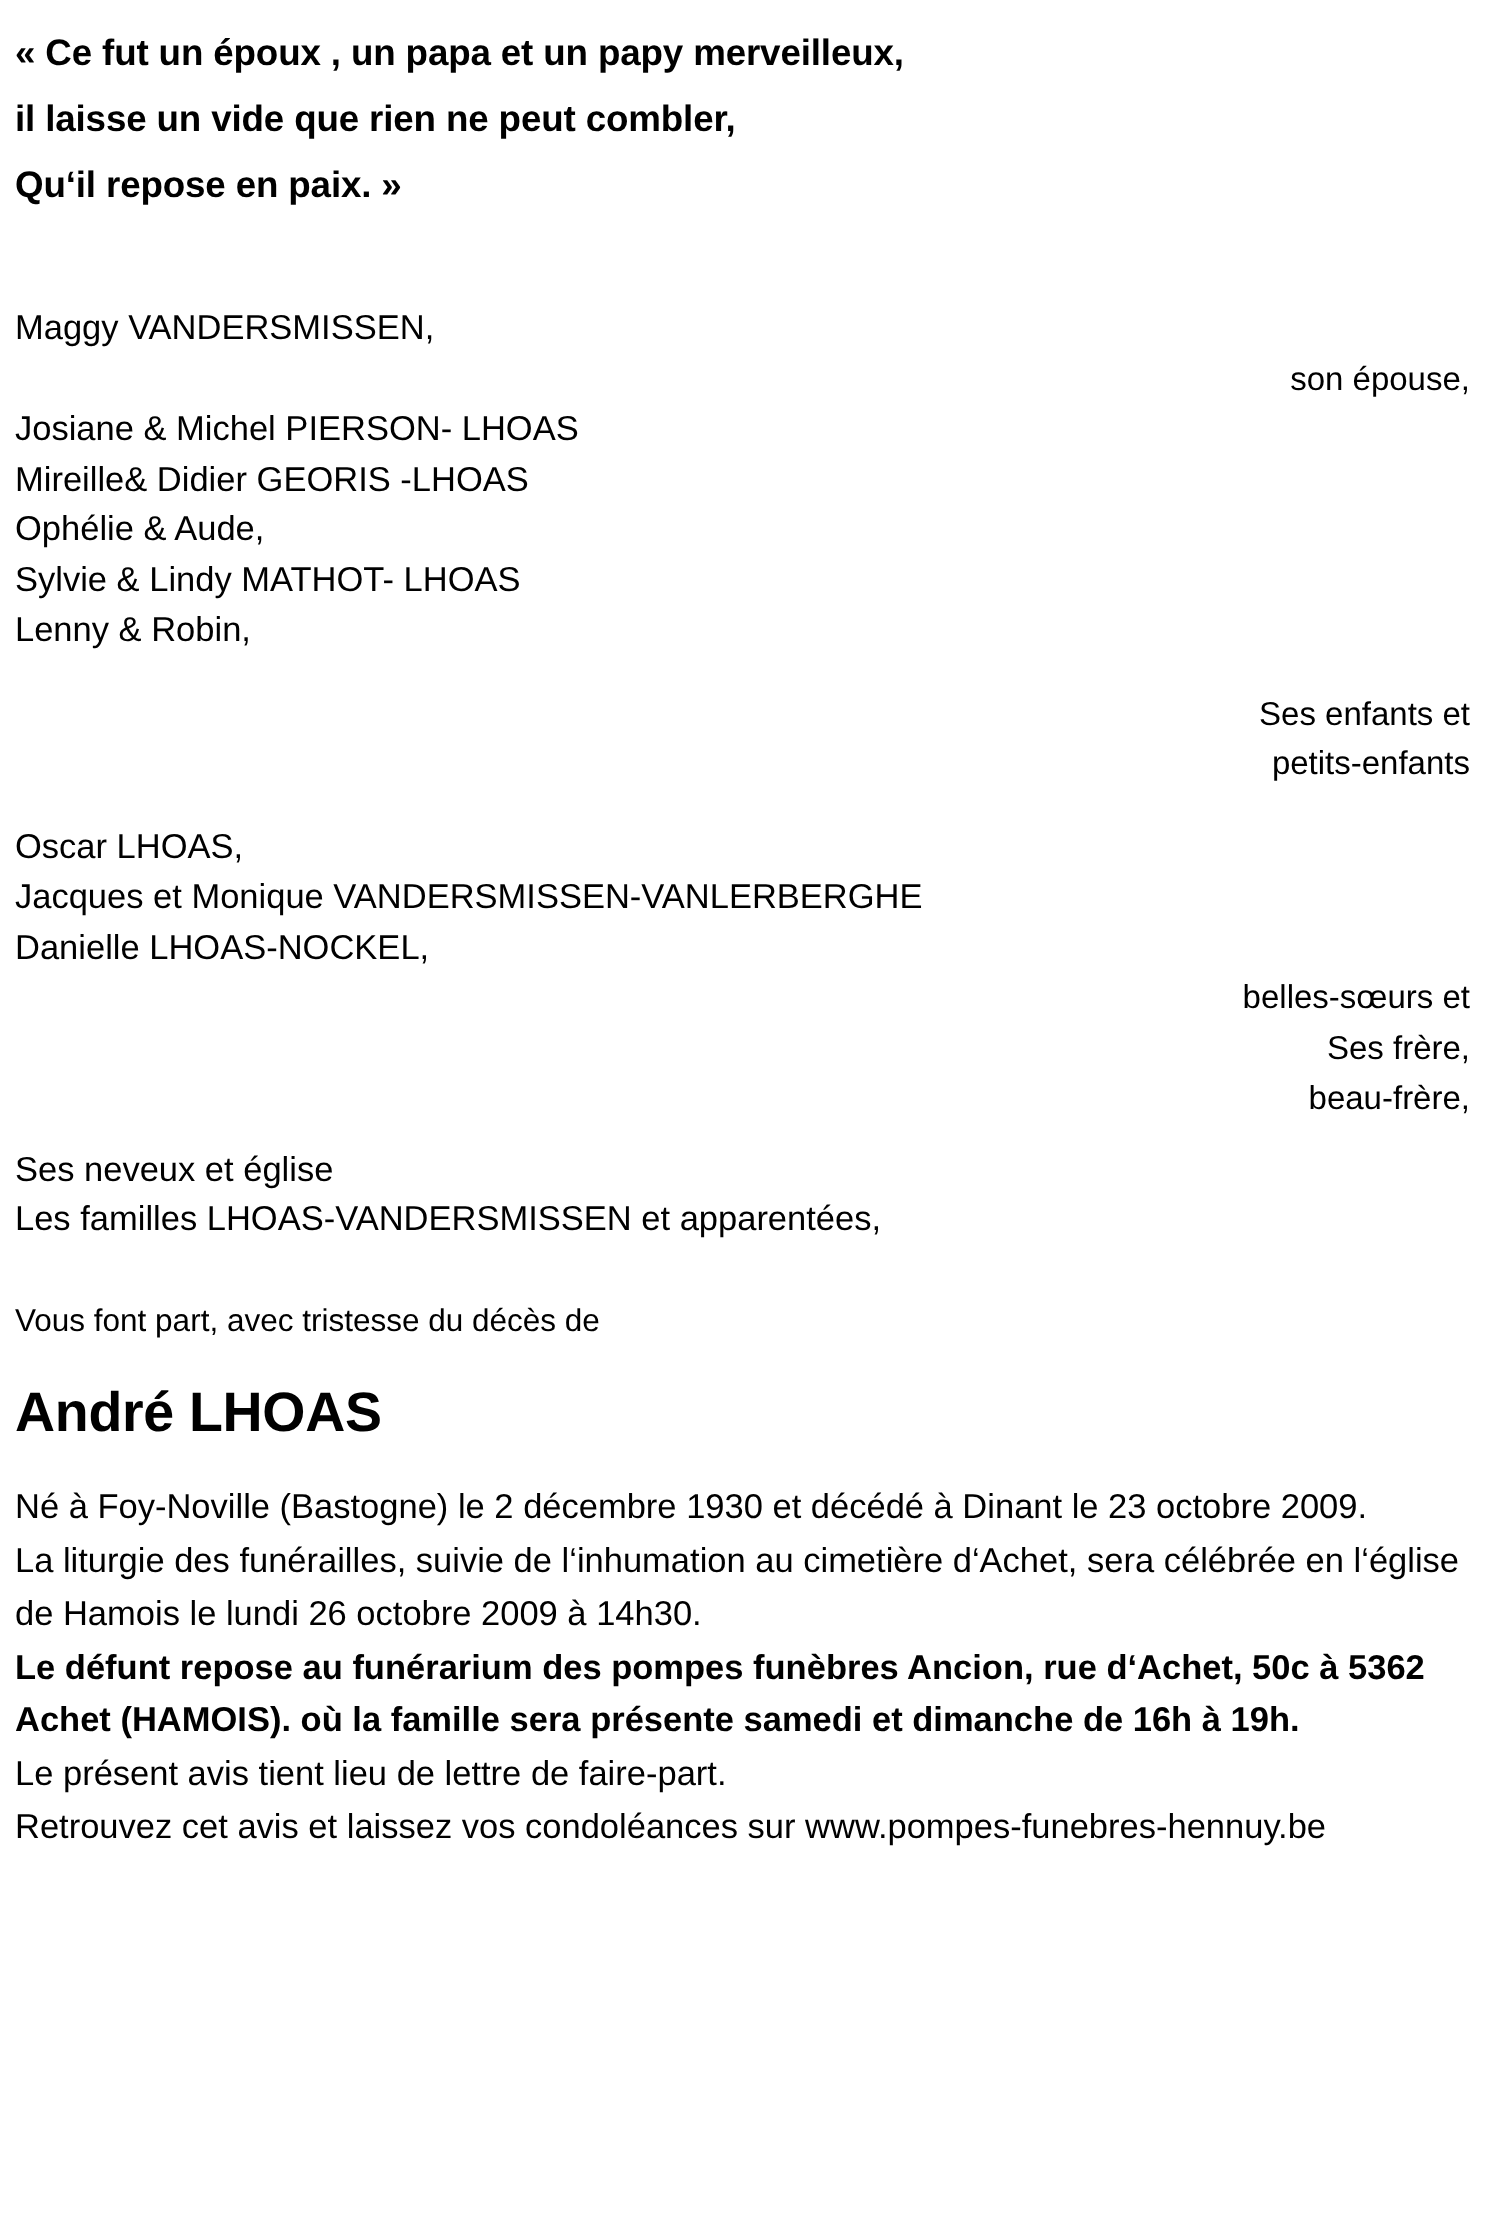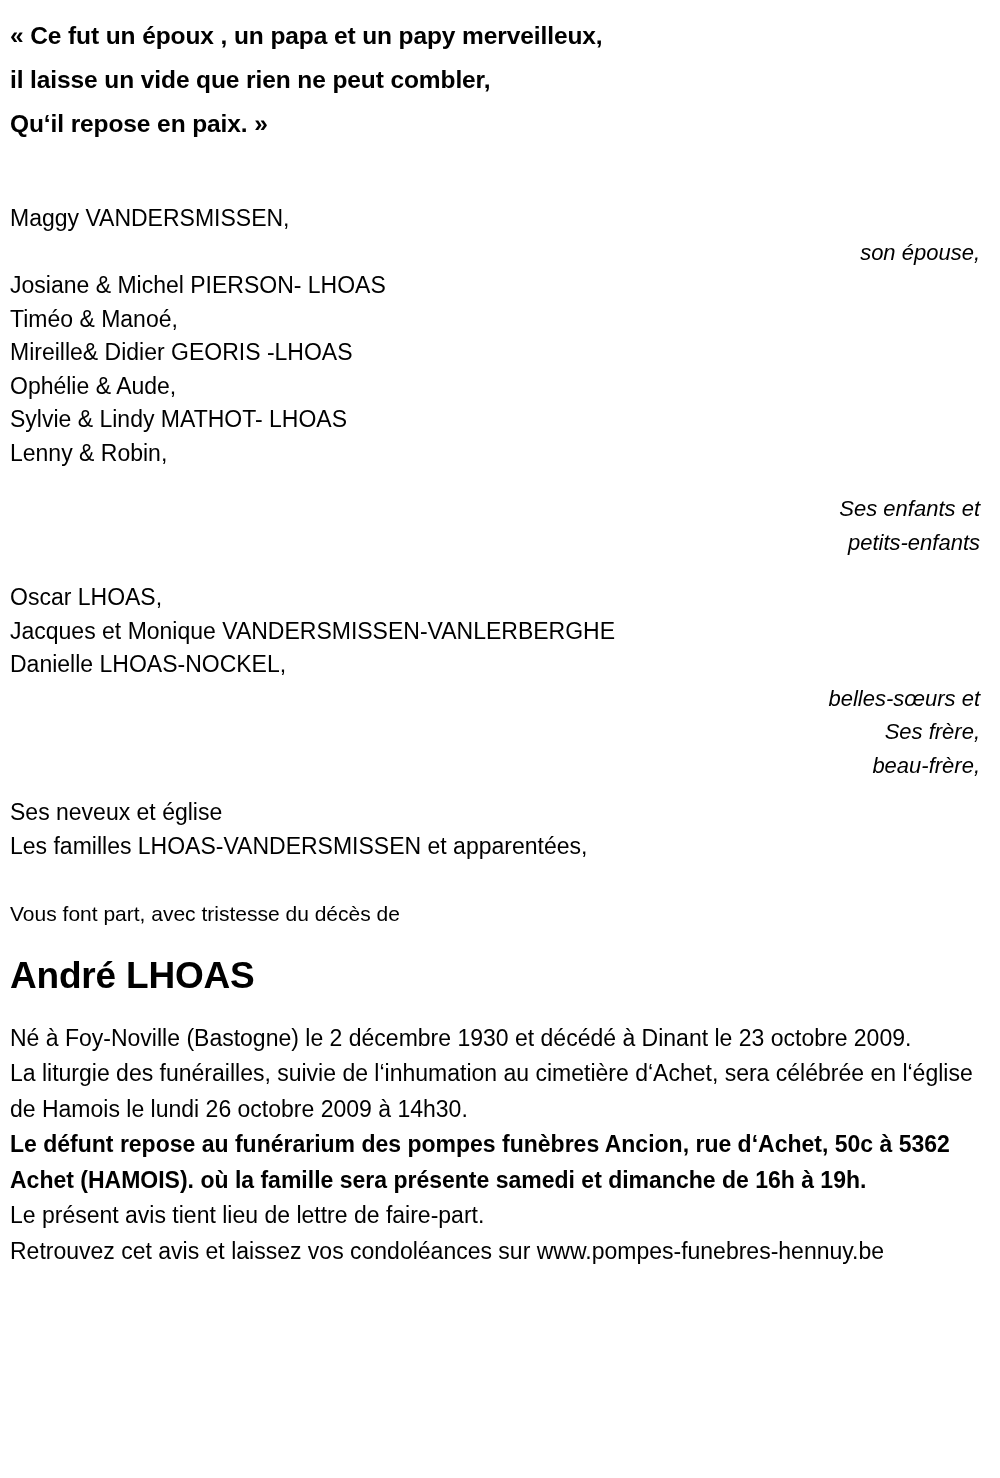--- a/index.html
+++ b/index.html
@@ -38,21 +38,20 @@
   
   .name-line {
     font-size: 23px;
     line-height: 33.5px;
     white-space: pre;
   }
 
   
   .relation {
     text-align: right;
-    font-style: italic;
     font-size: 22px;
     line-height: 33.5px;
     padding-right: 10px;
   }
   .relation-line {
     white-space: pre;
   }
 
   
   .gap-sm { height: 14px; }
@@ -103,21 +102,20 @@
 
   <div class="spouse-block">
     <div class="name-line">Maggy VANDERSMISSEN,</div>
     <div class="relation">
       <div class="relation-line">son épouse,</div>
     </div>
   </div>
 
   <div>
     <div class="name-line">Josiane &amp; Michel PIERSON- LHOAS</div>
-    <div class="name-line">Timéo &amp; Manoé,</div>
     <div class="name-line">Mireille&amp; Didier GEORIS -LHOAS</div>
     <div class="name-line">Ophélie &amp; Aude,</div>
     <div class="name-line">Sylvie &amp; Lindy MATHOT- LHOAS</div>
     <div class="name-line">Lenny &amp; Robin,</div>
     <div class="gap-md"></div>
     <div class="relation">
       <div class="relation-line">Ses enfants et</div>
       <div class="relation-line">petits-enfants</div>
     </div>
   </div>

